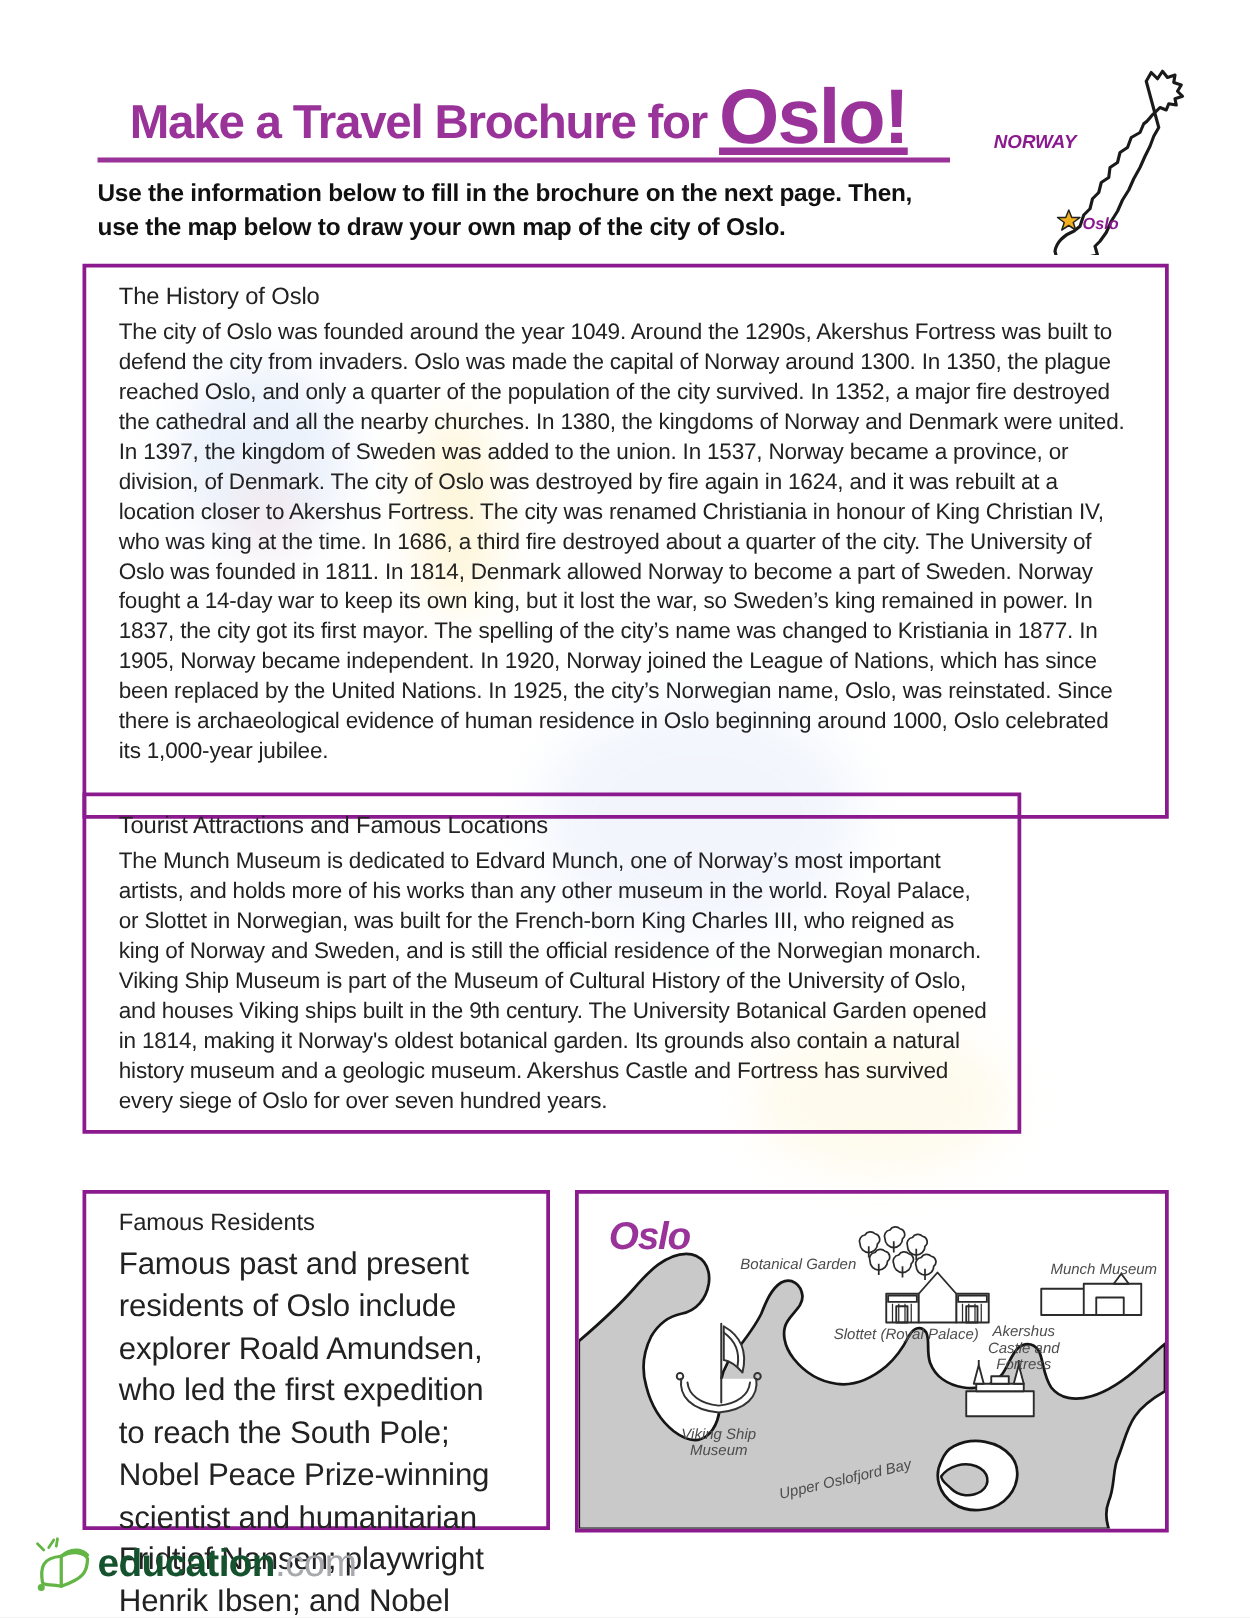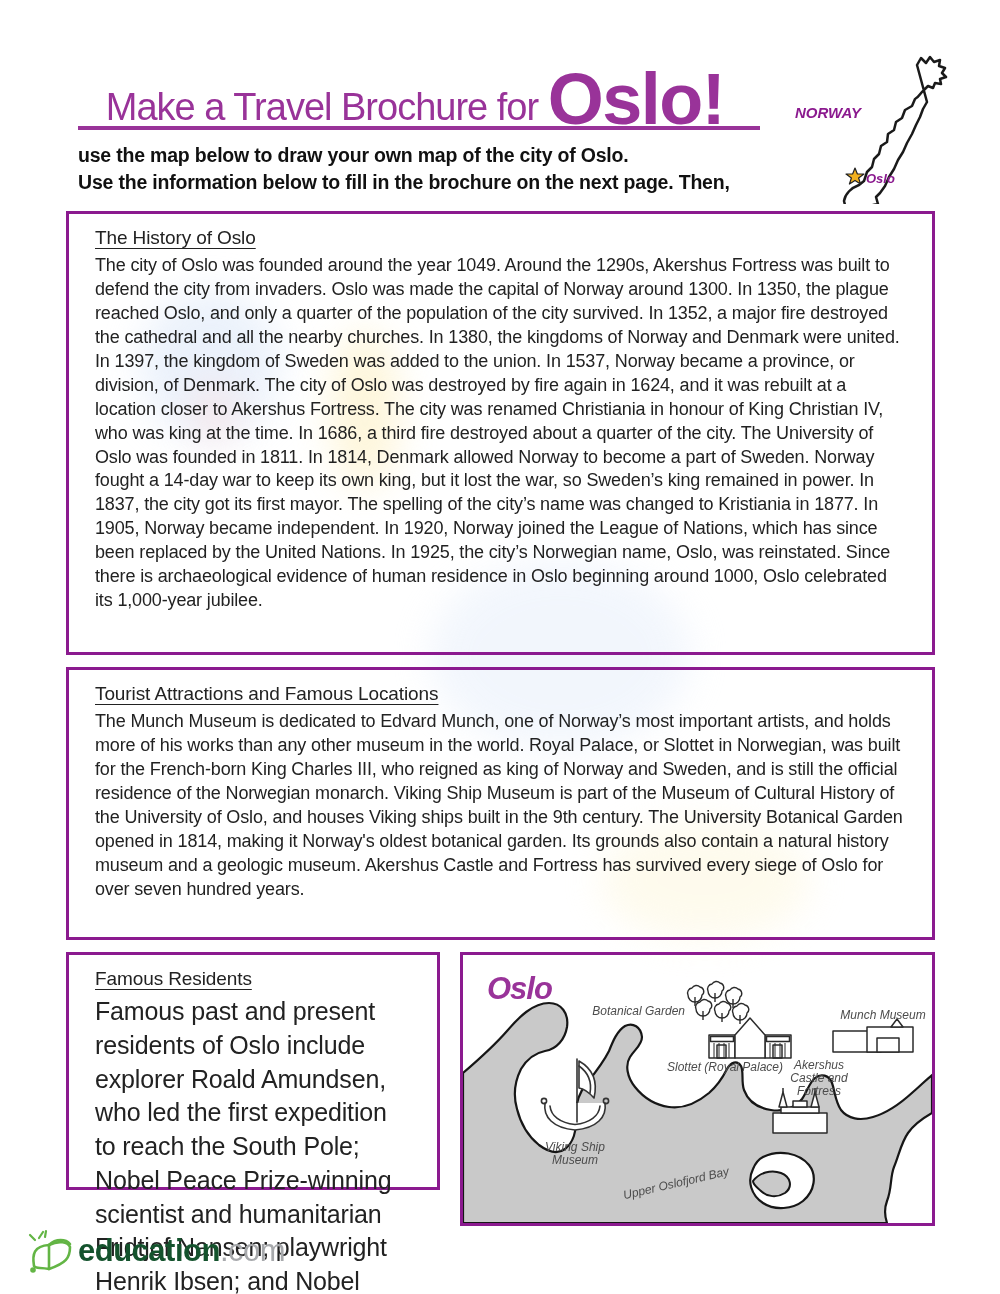--- a/index.html
+++ b/index.html
@@ -14,45 +14,45 @@
   .blob.b1 { left:140px; top:290px; width:140px; height:150px; background:#dbe7f8; opacity:.55; }
   .blob.b2 { left:330px; top:330px; width:70px;  height:160px; background:#fdf0c4; opacity:.6; }
   .blob.b3 { left:190px; top:382px; width:50px;  height:60px;  background:#fbdfe0; opacity:.55; }
   .blob.b4 { left:430px; top:560px; width:260px; height:190px; background:#e3ecfa; opacity:.45; }
   .blob.b5 { left:600px; top:820px; width:210px; height:120px; background:#fdf6d8; opacity:.45; }
 
   .title-wrap {
     position:absolute; left:70px; top:58px; width:690px; text-align:center;
     color:#993399; white-space:nowrap; z-index:2;
   }
-  .title-prefix { font-size:38px; font-weight:normal; letter-spacing:-1px; vertical-align:baseline; }
-  .title-city   { font-size:72px; font-weight:bold; letter-spacing:-1.5px; vertical-align:-4px; }
+  .title-prefix { font-size:38px; font-weight:bold; letter-spacing:-1px; vertical-align:baseline; }
+  .title-city   { font-size:62px; font-weight:bold; letter-spacing:-1.5px; vertical-align:-4px;text-decoration:underline; }
   .title-rule { position:absolute; left:78px; top:126px; width:682px; height:4px; background:#993399; z-index:2; }
 
   .norway-map { position:absolute; left:795px; top:52px; z-index:2; }
 
   .instructions {
     position:absolute; left:78px; top:142px; width:690px; z-index:2;
     font-size:19.5px; font-weight:bold; color:#111; line-height:1.4; letter-spacing:-0.2px;
   }
 
   .wbox {
     position:absolute; border:3px solid #8b1a8f; background:transparent; z-index:1;
     padding:13px 24px 10px 26px; color:#222;
   }
   .wbox .heading {
-    font-size:19px; text-decoration:underline; text-underline-offset:4px;
+    font-size:19px; text-underline-offset:4px;
     margin-bottom:5px; letter-spacing:-0.1px;
   }
   .wbox .body {
     font-size:18px; line-height:1.33; letter-spacing:-0.15px;
   }
   .box-history     { left:66px;  top:211px; width:869px; height:444px; }
-  .box-attractions { left:66px;  top:667px; width:869px; height:273px; }
-  .box-residents   { left:66px;  top:952px; width:374px; height:238px; }
+  .box-attractions { left:66px;  top:634px; width:751px; height:273px; }
+  .box-residents   { left:66px;  top:952px; width:374px; height:272px; }
   .box-residents .body { font-size:25px; line-height:1.35; }
   .box-map { left:460px; top:952px; width:475px; height:274px; padding:0; overflow:hidden; }
 
   .footer-logo { position:absolute; left:26px; top:1228px; display:flex; align-items:center; z-index:2; }
   .logo-text { font-size:31px; font-weight:600; letter-spacing:-0.5px; margin-left:2px; }
   .logo-text .edu { color:#14532d; }
   .logo-text .com { color:#a7a9ac; font-weight:400;text-align:right; }
 
   .copyright {
     position:absolute; right:45px; top:1236px; text-align:right; z-index:2;
@@ -84,22 +84,22 @@
     <path d="M122,13 l4,-7 5,5 4,-6 4,5 6,-2 -1,6 6,2 -3,5 4,4 -6,2 1,5 -6,-1 -2,5 -5,-2 -4,4
          c-4,3 -5,7 -9,9 l-3,7 -7,4 -3,8 -6,4 -2,8 -6,4 -1,8 -6,4 -2,8 -5,5 -2,8 -5,5 -3,9 -5,4
          c-8,3 -14,9 -15,16 l2,8 6,5 7,1 5,-5 3,3 5,-2 1,-6 5,-1 -2,-7 4,-4
          l5,-7 4,-9 5,-8 4,-9 5,-8 4,-9 5,-9 4,-9 4,-8 3,-8 4,-7 z" fill="#ffffff" stroke="#1a1a1a" stroke-width="2.5" stroke-linejoin="round"></path>
     <polygon points="60,116 62.4,122 69,122 63.6,126 65.6,132 60,128.4 54.4,132 56.4,126 51,122 57.6,122" fill="#f2b01e" stroke="#222" stroke-width="1.2" stroke-linejoin="round"></polygon>
     <text class="norway-label" x="0" y="66" font-size="15">NORWAY</text>
     <text class="norway-label" x="71" y="131" font-size="13">Oslo</text>
   </svg>
 
   <div class="instructions">
+    <div>Use the information below to fill in the brochure on the next page. Then,</div>
     <div>use the map below to draw your own map of the city of Oslo.</div>
-    <div>Use the information below to fill in the brochure on the next page. Then,</div>
   </div>
 
   <div class="wbox box-history">
     <div class="heading">The History of Oslo</div>
     <div class="body">The city of Oslo was founded around the year 1049. Around the 1290s, Akershus Fortress was built to defend the city from invaders. Oslo was made the capital of Norway around 1300. In 1350, the plague reached Oslo, and only a quarter of the population of the city survived. In 1352, a major fire destroyed the cathedral and all the nearby churches. In 1380, the kingdoms of Norway and Denmark were united. In 1397, the kingdom of Sweden was added to the union. In 1537, Norway became a province, or division, of Denmark. The city of Oslo was destroyed by fire again in 1624, and it was rebuilt at a location closer to Akershus Fortress. The city was renamed Christiania in honour of King Christian IV, who was king at the time. In 1686, a third fire destroyed about a quarter of the city. The University of Oslo was founded in 1811. In 1814, Denmark allowed Norway to become a part of Sweden. Norway fought a 14-day war to keep its own king, but it lost the war, so Sweden’s king remained in power. In 1837, the city got its first mayor. The spelling of the city’s name was changed to Kristiania in 1877. In 1905, Norway became independent. In 1920, Norway joined the League of Nations, which has since been replaced by the United Nations. In 1925, the city’s Norwegian name, Oslo, was reinstated. Since there is archaeological evidence of human residence in Oslo beginning around 1000, Oslo celebrated its 1,000-year jubilee.</div>
   </div>
 
   <div class="wbox box-attractions">
     <div class="heading">Tourist Attractions and Famous Locations</div>
     <div class="body">The Munch Museum is dedicated to Edvard Munch, one of Norway’s most important artists, and holds more of his works than any other museum in the world. Royal Palace, or Slottet in Norwegian, was built for the French-born King Charles III, who reigned as king of Norway and Sweden, and is still the official residence of the Norwegian monarch. Viking Ship Museum is part of the Museum of Cultural History of the University of Oslo, and houses Viking ships built in the 9th century. The University Botanical Garden opened in 1814, making it Norway's oldest botanical garden. Its grounds also contain a natural history museum and a geologic museum. Akershus Castle and Fortress has survived every siege of Oslo for over seven hundred years.</div>

